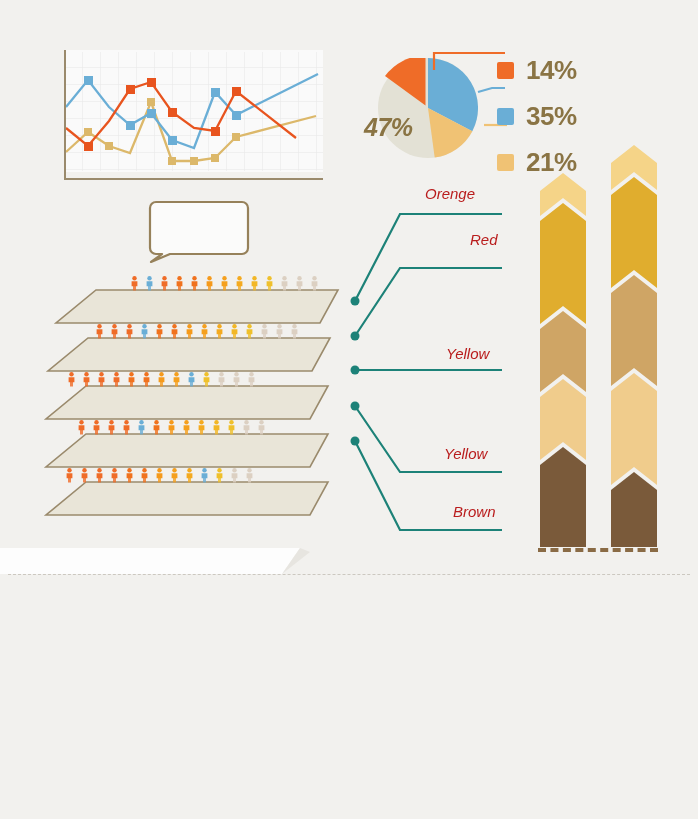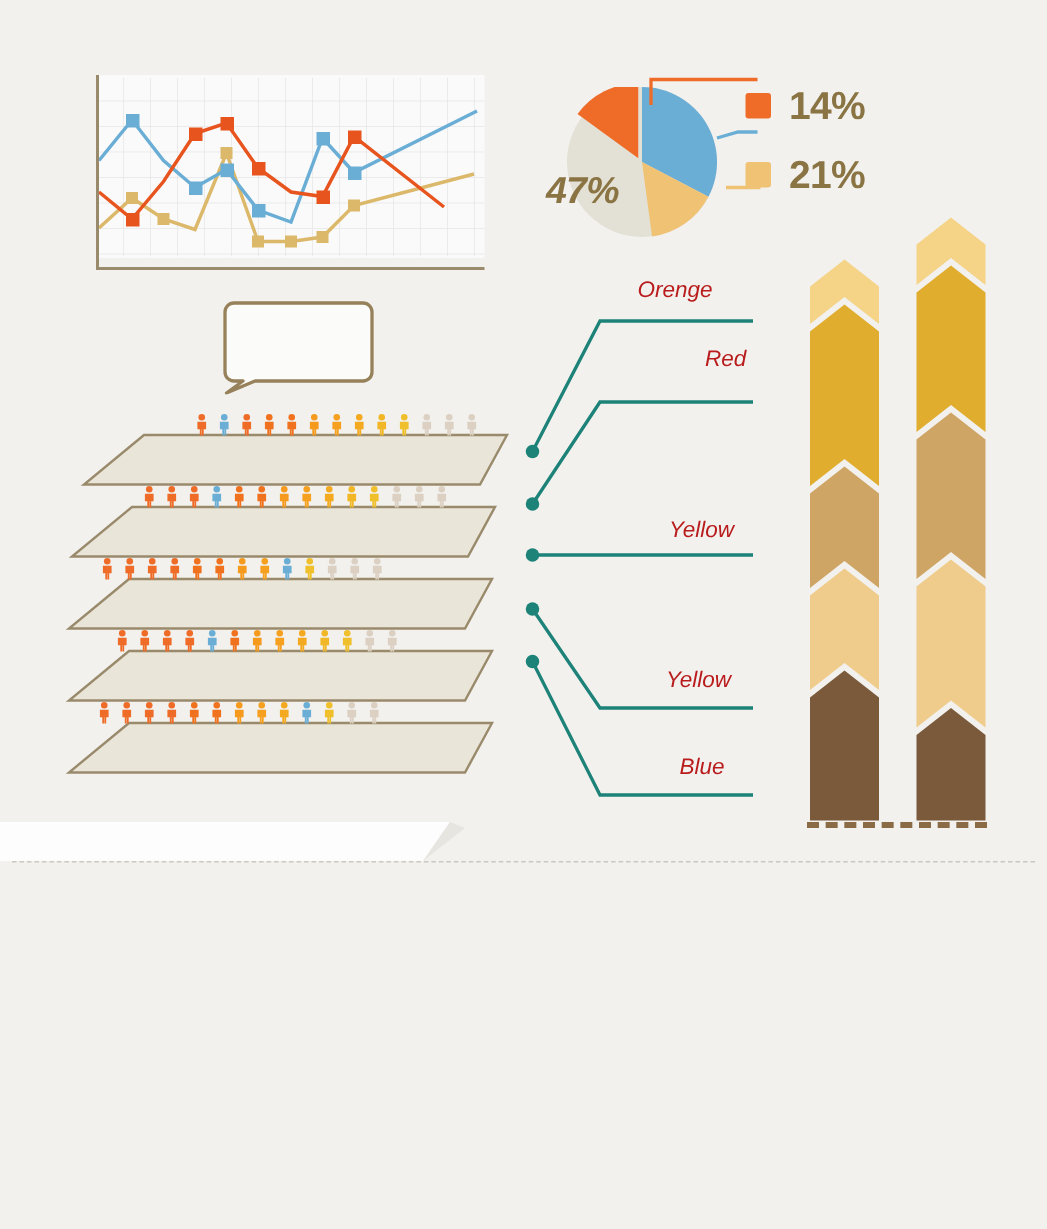--- a/index.html
+++ b/index.html
@@ -128,20 +128,24 @@
     <svg class="leader abs" style="left:400px;top:40px;" width="110" height="110">
       <path d="M34,30 L34,13 L105,13" fill="none" stroke="#ef6c28" stroke-width="2.2"></path>
       <path d="M78,52 L92,48 L105,48" fill="none" stroke="#6aaed6" stroke-width="2.2"></path>
       <path d="M84,85 L95,85 L107,85" fill="none" stroke="#f0c274" stroke-width="2.2"></path>
     </svg>
 
     <div id="pie-legend">
       <div class="leg-row">
         <span class="leg-swatch" style="background:#ef6c28"></span>
         <span class="leg-val">14%</span>
+      </div>
+      <div class="leg-row">
+        <span class="leg-swatch" style="background:#6aaed6"></span>
+        <span class="leg-val">35%</span>
       </div>
       <div class="leg-row">
         <span class="leg-swatch" style="background:#f0c274"></span>
         <span class="leg-val">21%</span>
       </div>
     </div>
 
     <svg id="speech-bubble" viewBox="0 0 102 63">
       <path d="M8,2 H94 A6,6 0 0,1 100,8 V48 A6,6 0 0,1 94,54 H22 L3,62 L14,54 H8 A6,6 0 0,1 2,48 V8 A6,6 0 0,1 8,2 Z" fill="#fbfbfa" stroke="#96815a" stroke-width="2.2" stroke-linejoin="round"></path>
     </svg>
@@ -267,21 +271,21 @@
         <circle cx="15" cy="192" r="4.5"></circle>
           <circle cx="15" cy="228" r="4.5"></circle>
         <circle cx="15" cy="263" r="4.5"></circle>
       </g>
     </svg>
 
     <div class="callout-label lbl" style="left:425px;top:185px;">Orenge</div>
     <div class="callout-label lbl" style="left:452px;top:231px;margin-left:18px;">Red</div>
     <div class="callout-label lbl" style="left:446px;top:345px;">Yellow</div>
     <div class="callout-label lbl" style="left:444px;top:445px;">Yellow</div>
-    <div class="callout-label lbl" style="left:453px;top:503px;">Blue</div>
+    <div class="callout-label lbl" style="left:453px;top:503px;">Brown</div>
 
     <svg id="stacked-bars" viewBox="0 0 155 420">
 
       <g>
 
         <path d="M12,412 V330 L35,312 L58,330 V412 Z" fill="#7a5a3a"></path>
 
         <path d="M12,325 V262 L35,244 L58,262 V325 L35,307 Z" fill="#f0cc8c"></path>
 
         <path d="M12,257 V194 L35,176 L58,194 V257 L35,239 Z" fill="#cfa565"></path>

